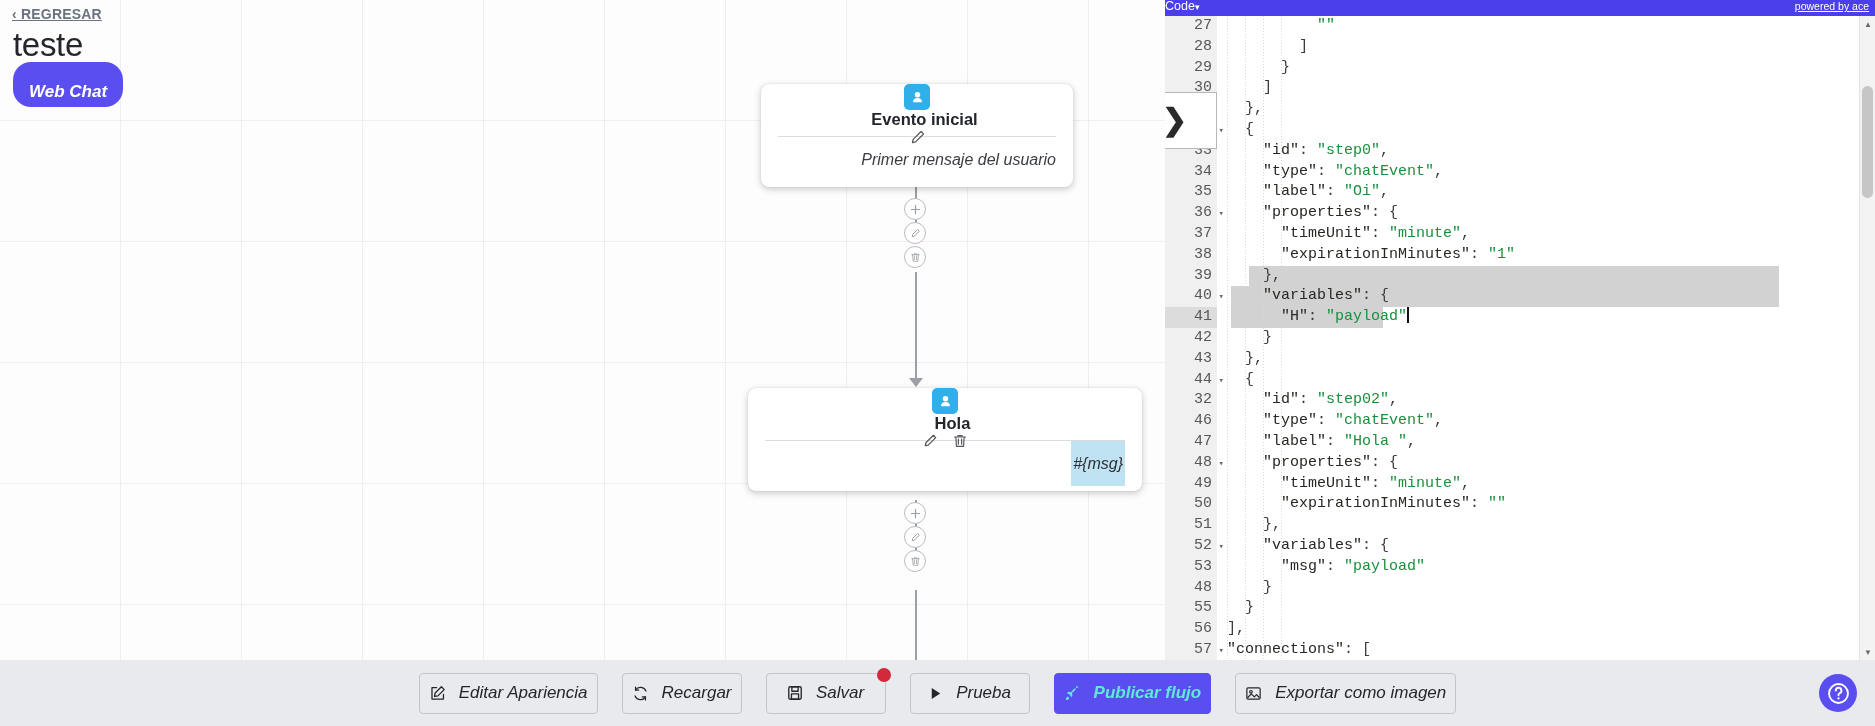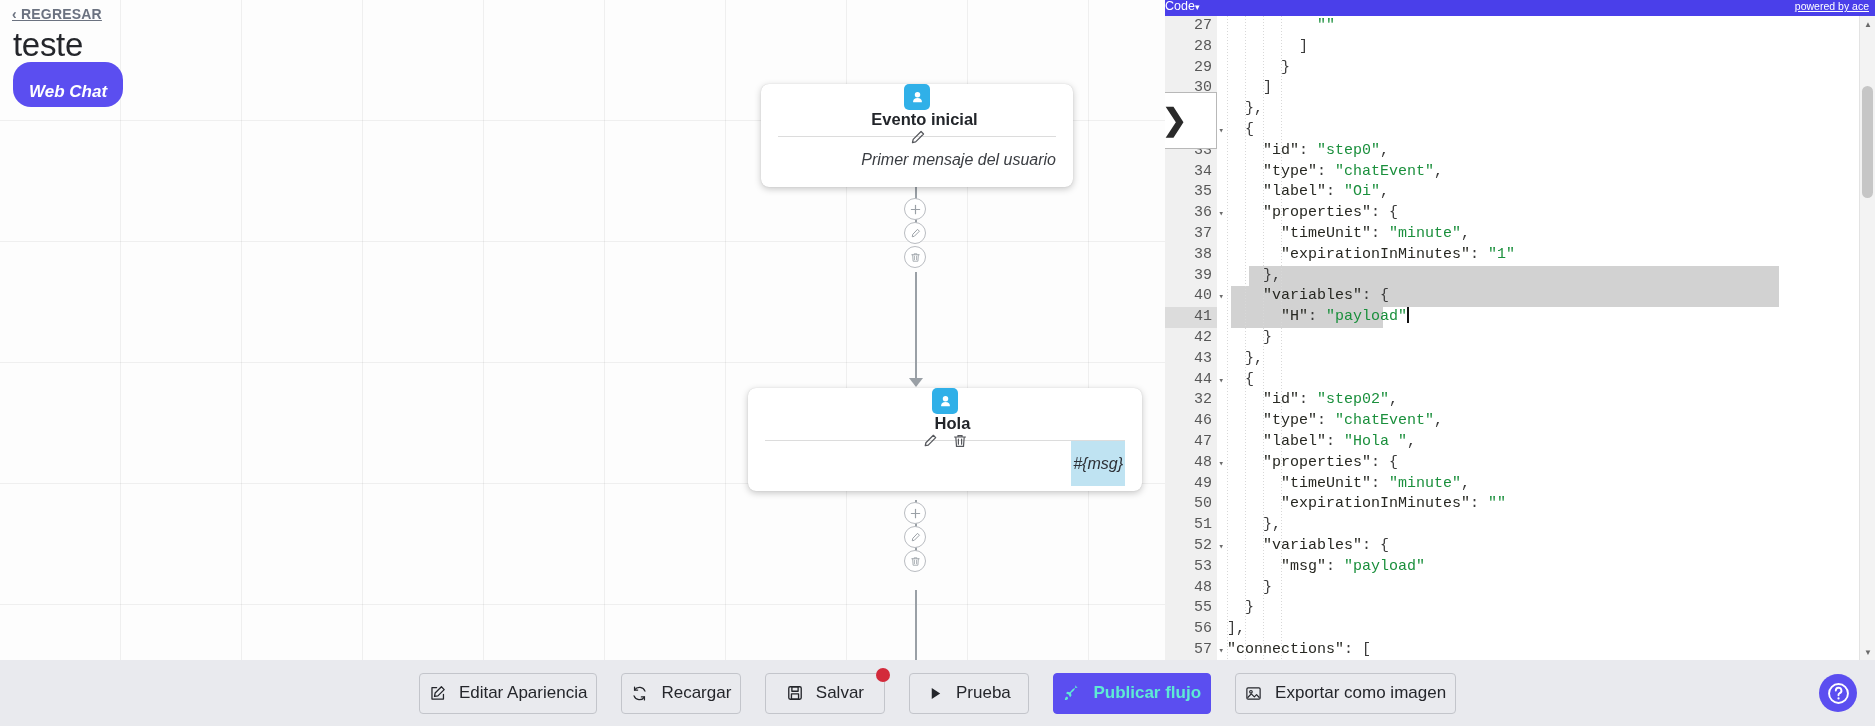--- a/index.html
+++ b/index.html
@@ -195,20 +195,21 @@
     gap: 24px;
   }
   .tb-btn {
     position: relative;
     height: 41px; min-width: 120px;
     display: inline-flex; align-items: center; justify-content: center;
     gap: 13px; padding: 0 9px;
     background: #e9eaee; border: 1px solid #c3c5cb; border-radius: 4px;
     font-size: 17px; color: #24262b; cursor: pointer;
     white-space: nowrap;
+    font-style: italic;
   }
   .tb-btn .tb-ico { display: flex; align-items: center; }
   .tb-btn.primary {
     background: #5b4ef0; border-color: #5b4ef0; color: #5eead4; font-weight: bold;
   }
   .dot-badge {
     position: absolute; top: -6px; right: -6px;
     width: 14px; height: 14px; border-radius: 50%;
     background: #d32a3b;
   }

